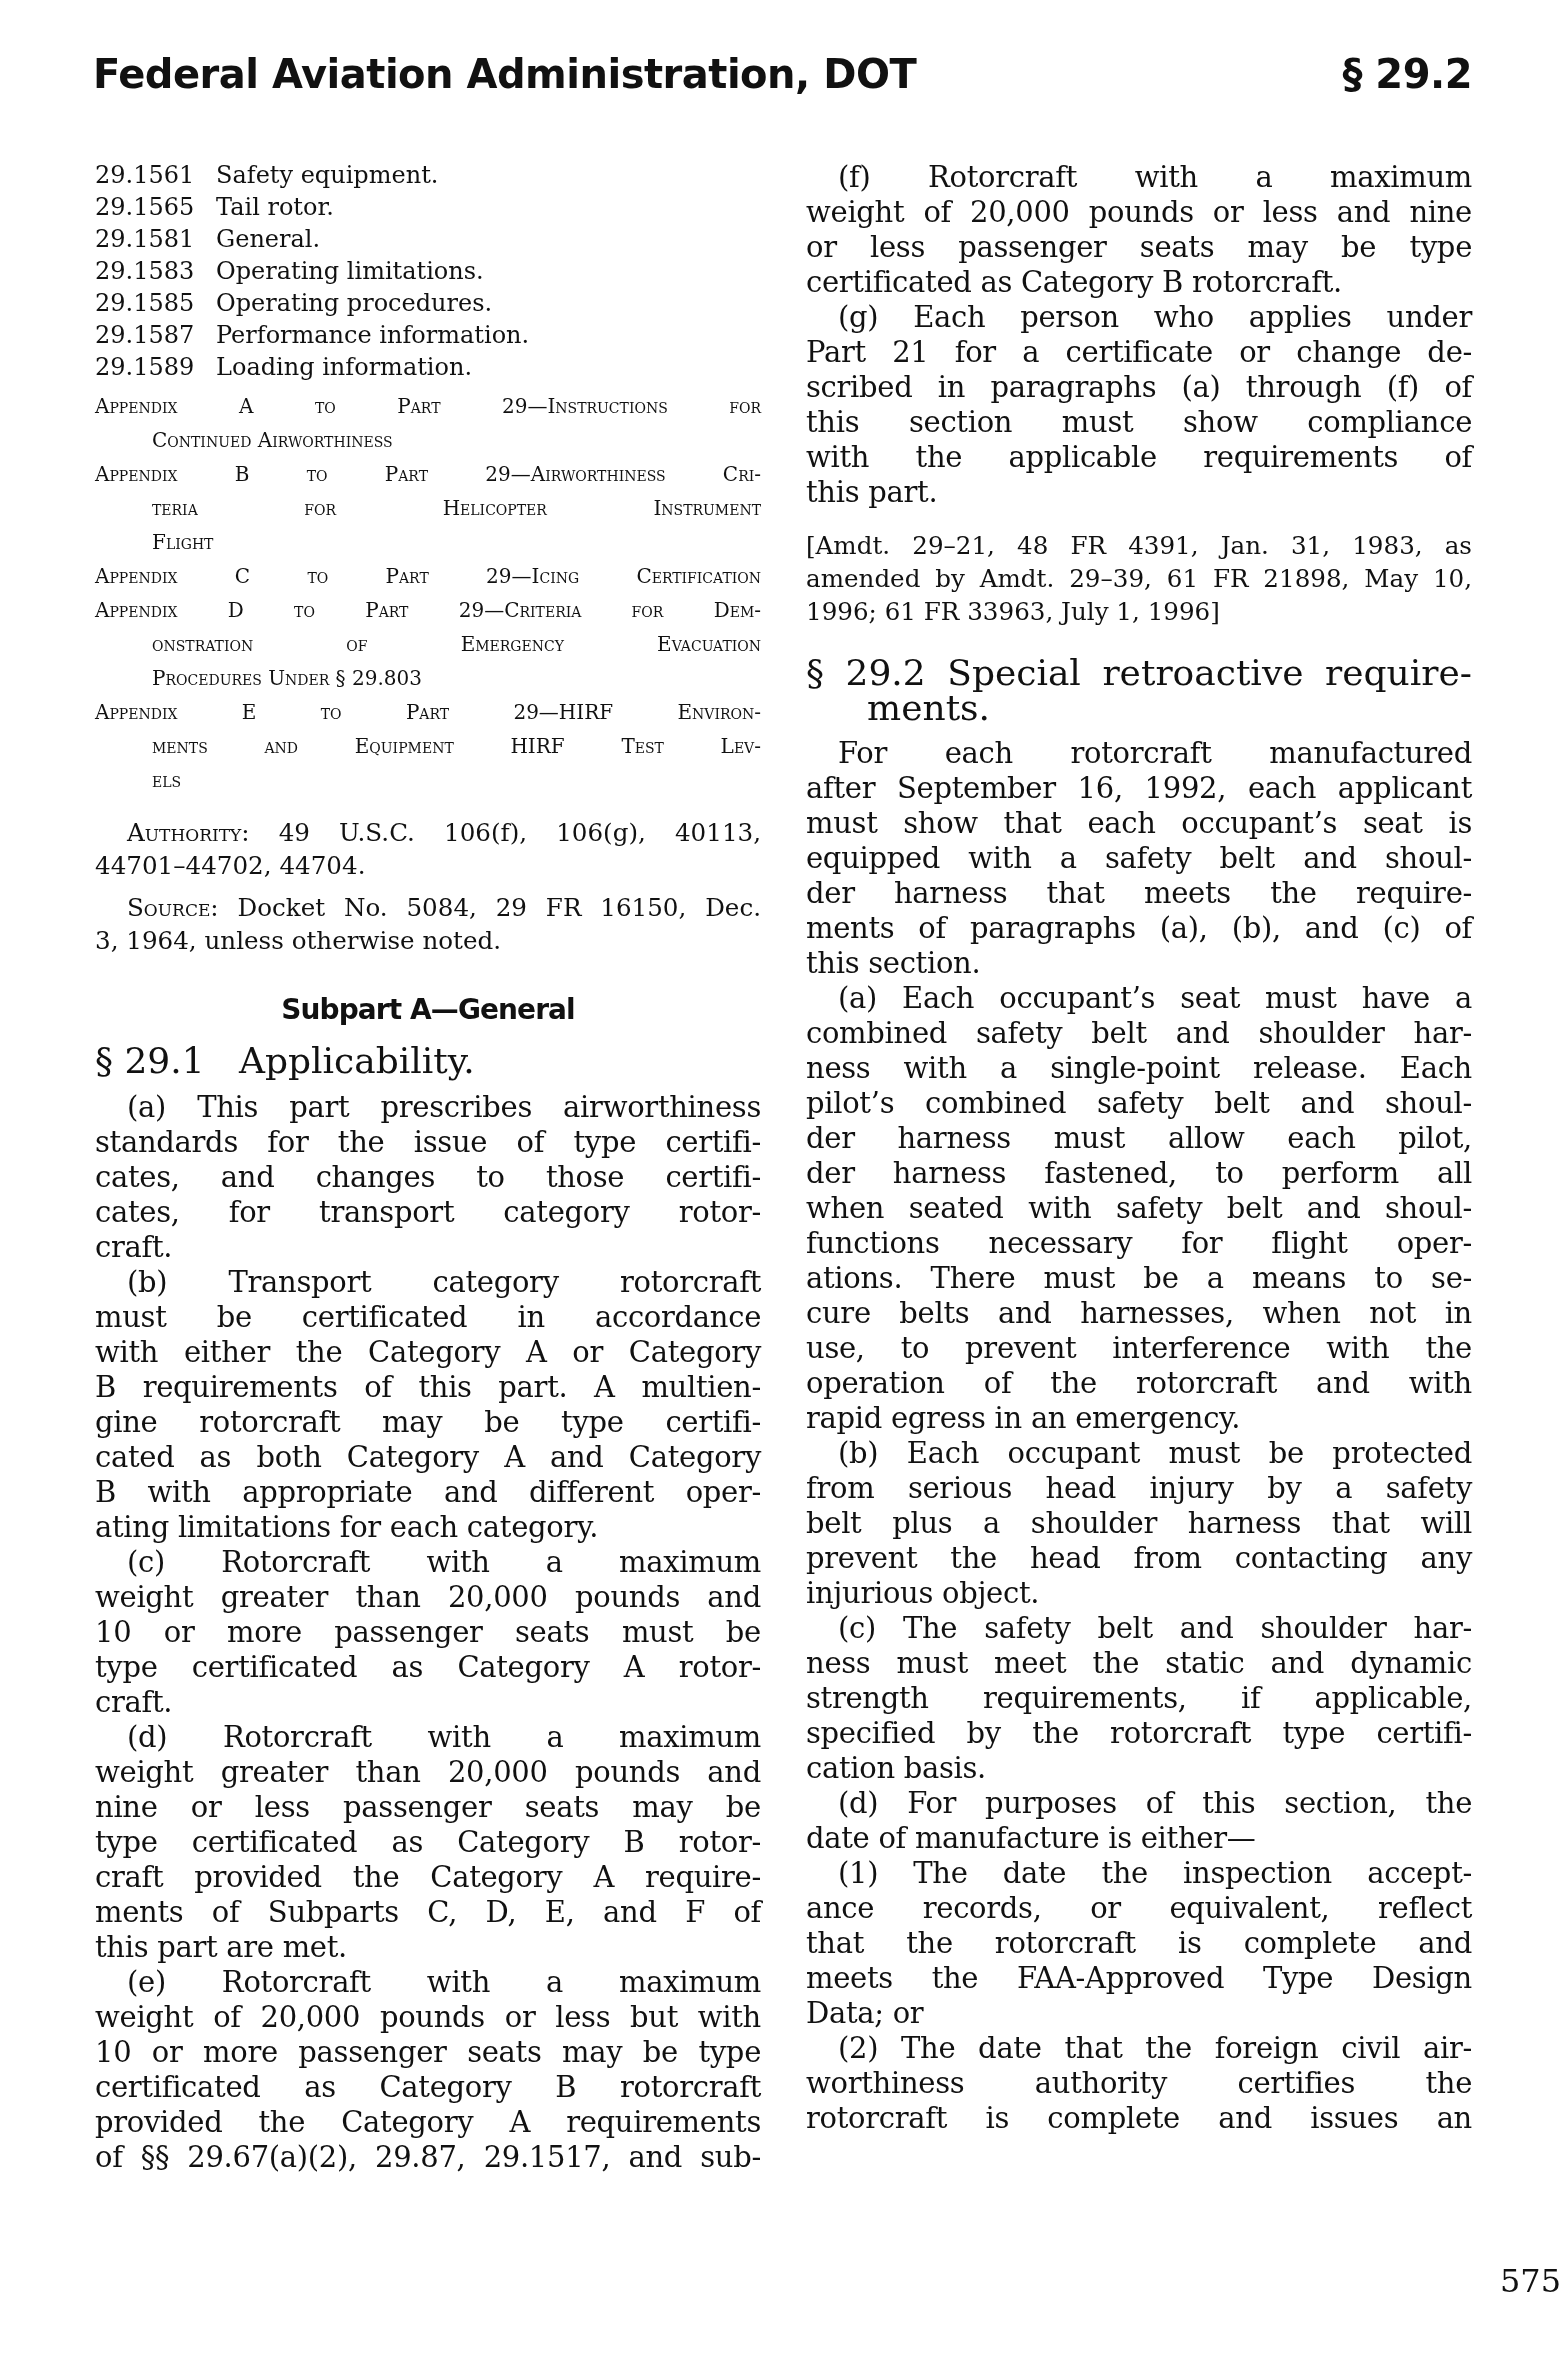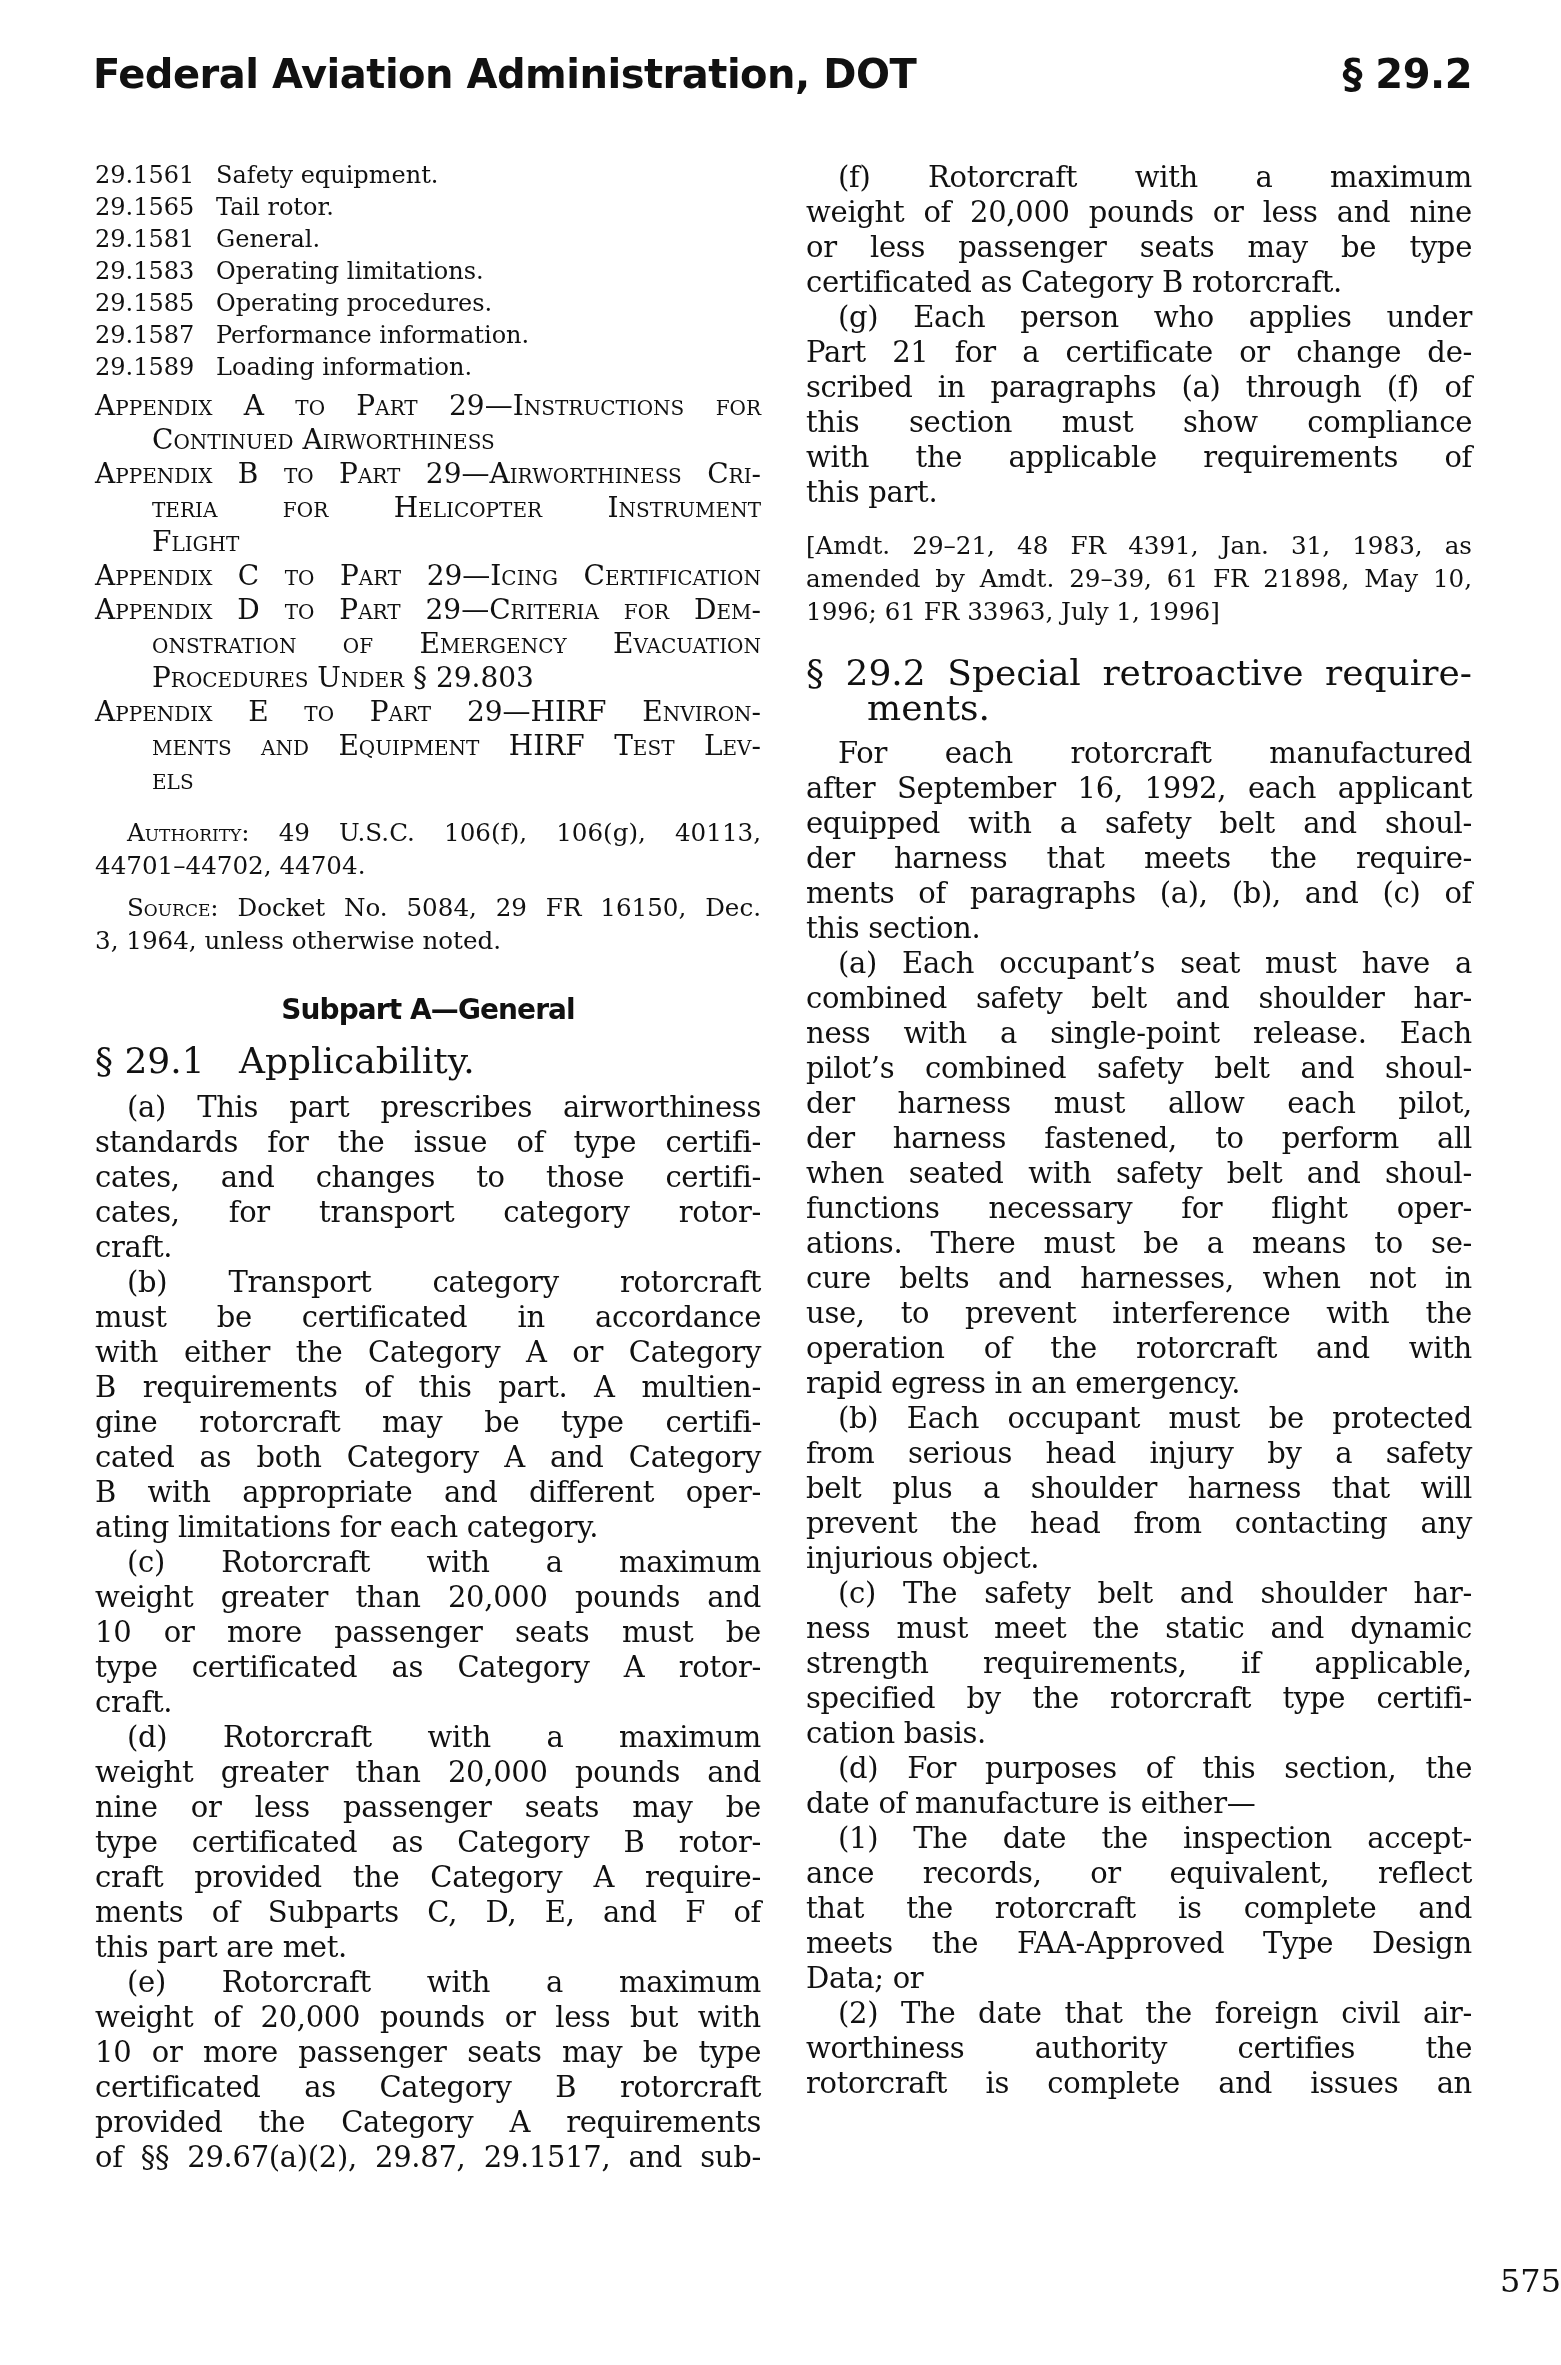--- a/index.html
+++ b/index.html
@@ -12,21 +12,21 @@
   .col { position:absolute;margin-top:30px; }
   .col-left { left:95px; width:666px; }
   .col-right { left:806px; width:666px; }
   .ln { display:block; white-space:nowrap; text-align:justify; text-align-last:justify; overflow:visible; }
   .ln.last { text-align-last:left; }
   .ln.ind { padding-left:32px; }
   .toc { font-size:24px; line-height:32px; }
   .toc .row { display:flex; white-space:nowrap; }
   .toc .num { width:121px; display:inline-block; }
   .toc .caption { padding-left:121px; font-variant:small-caps; margin:13.2px 0 13.2px 0; }
-  .appx { font-size:28px; line-height:34px; font-variant:small-caps; margin-top:5.7px; }
+  .appx { font-size:20px; line-height:34px; font-variant:small-caps; margin-top:5.7px; }
   .note { font-size:24.6px; line-height:33px; }
   .body { font-size:29px; line-height:35px; letter-spacing:-0.3px; }
   .subpart { font-family:"DejaVu Sans","Liberation Sans",sans-serif; font-weight:bold;
              font-size:28px; text-align:center; letter-spacing:-0.9px; }
   .sect { font-weight:normal; font-size:36px; line-height:35px; }
   .pagenum { position:absolute; left:0; width:1561px; top:2262px; text-align:right; font-size:32px; }
   .gap-s { height:9.5px; }
   .gap-m { height:19px; }
 </style>
 </head>
@@ -187,20 +187,21 @@
   <div class="sect">
     <span class="ln"><span>§ 29.2</span> <span>Special retroactive require-</span></span>
     <span class="ln last" style="padding-left:61px">ments.</span>
   </div>
   <div style="height:11.4px"></div>
 
   <div class="body">
     <div>
       <span class="ln ind">For each rotorcraft manufactured</span>
       <span class="ln">after September 16, 1992, each applicant</span>
+      <span class="ln">must show that each occupant’s seat is</span>
       <span class="ln">equipped with a safety belt and shoul-</span>
       <span class="ln">der harness that meets the require-</span>
       <span class="ln">ments of paragraphs (a), (b), and (c) of</span>
       <span class="ln last">this section.</span>
     </div>
     <div>
       <span class="ln ind">(a) Each occupant’s seat must have a</span>
       <span class="ln">combined safety belt and shoulder har-</span>
       <span class="ln">ness with a single-point release. Each</span>
       <span class="ln">pilot’s combined safety belt and shoul-</span>

